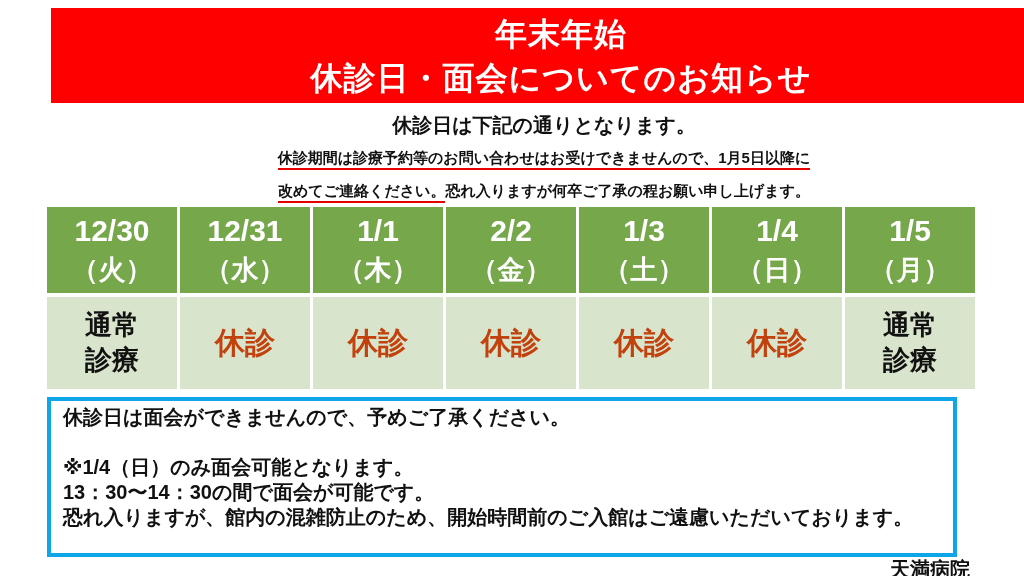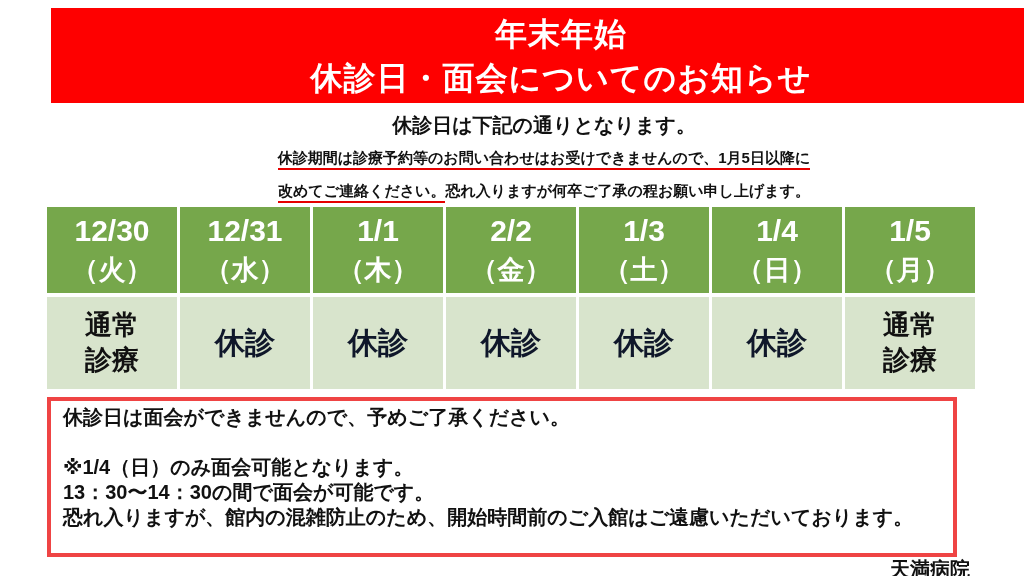--- a/index.html
+++ b/index.html
@@ -71,37 +71,37 @@
     background: #76a74b;
     color: #ffffff;
   }
   .header-cell .date { font-size: 30px; line-height: 40px; }
   .header-cell .weekday { font-size: 27px; line-height: 38px; }
   .body-cell {
     height: 92px;
     background: #d8e4cc;
   }
   .status.closed {
-    color: #0f172a;
+    color: #c2410c;
     font-size: 30px;
   }
   .status.open {
     color: #111111;
     font-size: 27px;
     line-height: 35px;
     white-space: pre-line;
   }
 
   
   .notice-box {
     position: absolute;
     left: 47px; top: 397px;
     width: 910px; height: 160px;
     box-sizing: border-box;
-    border: 4px solid #ef4444;
+    border: 4px solid #0ea5e9;
     background: #ffffff;
     padding: 4px 12px;
     font-size: 20px;
     line-height: 25px;
     overflow: hidden;
   }
   .notice-line { min-height: 25px; }
 
   
   .footer-name {

